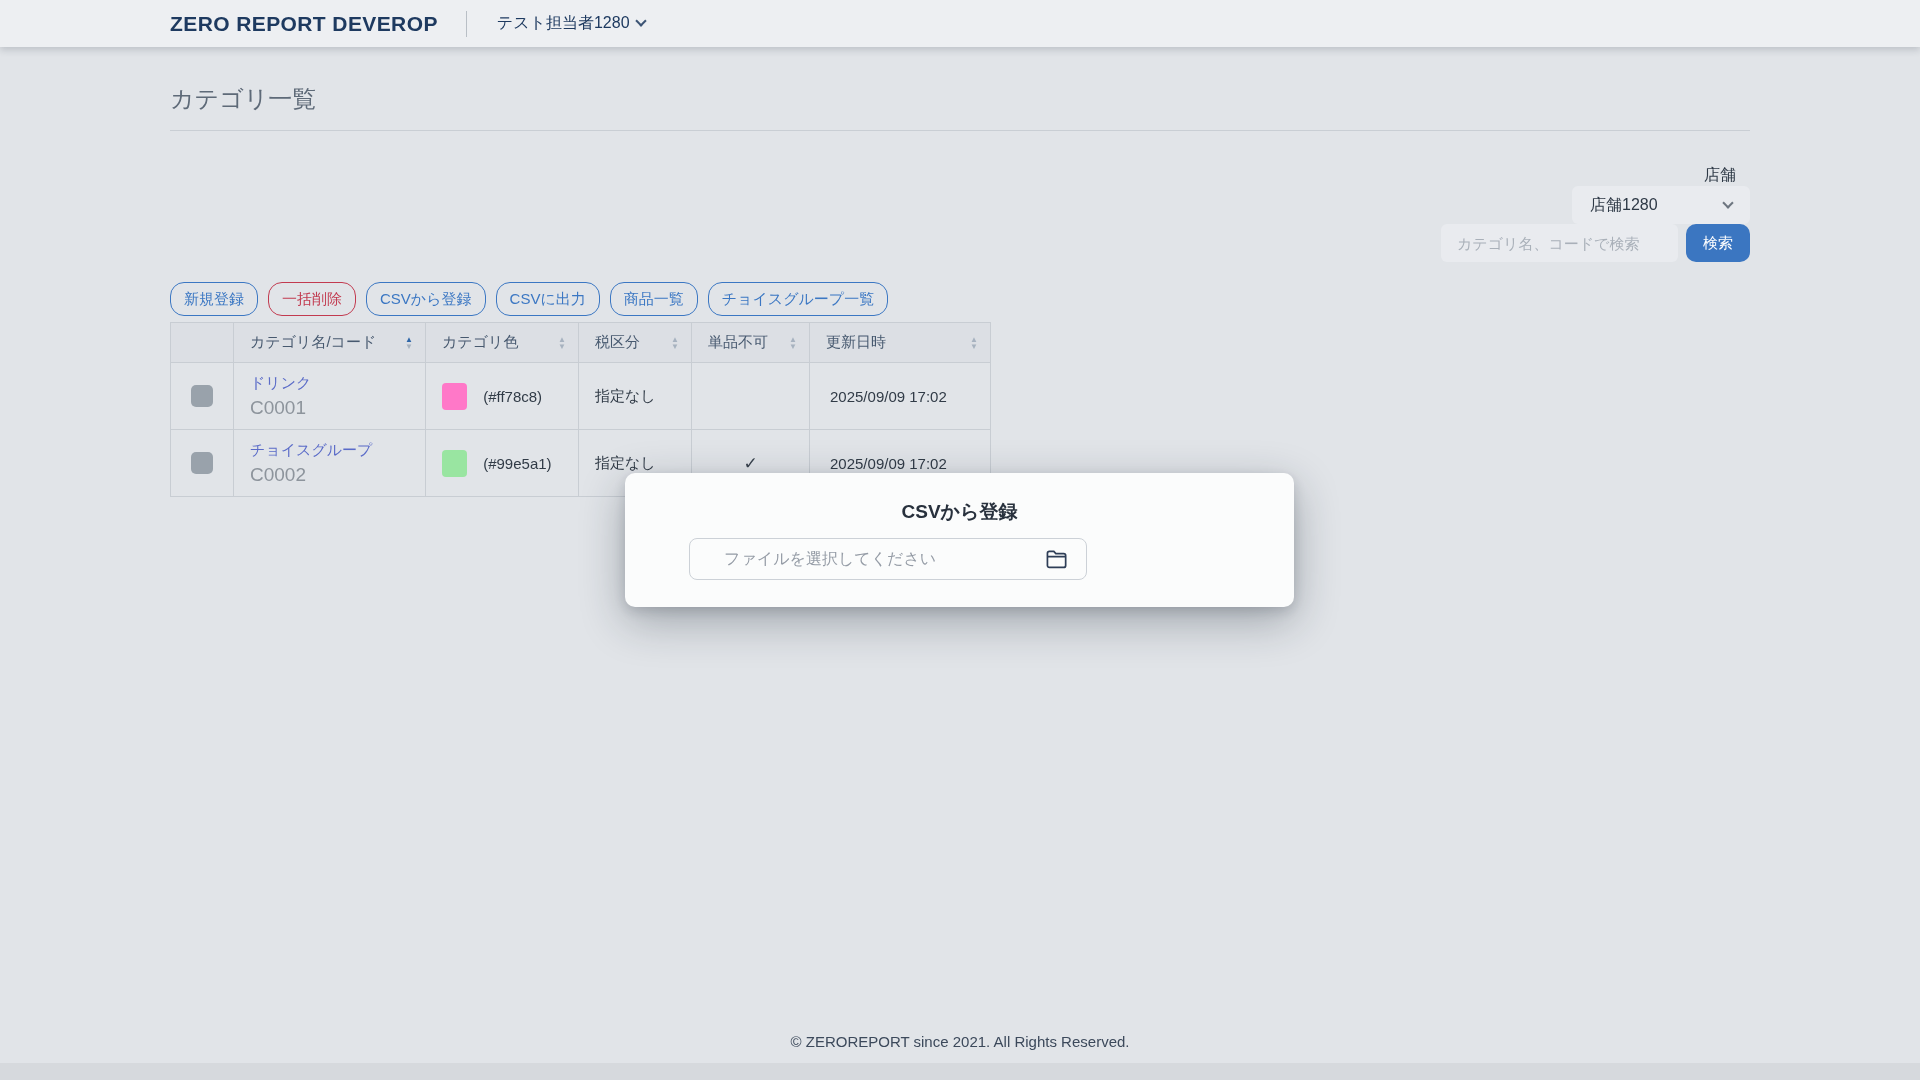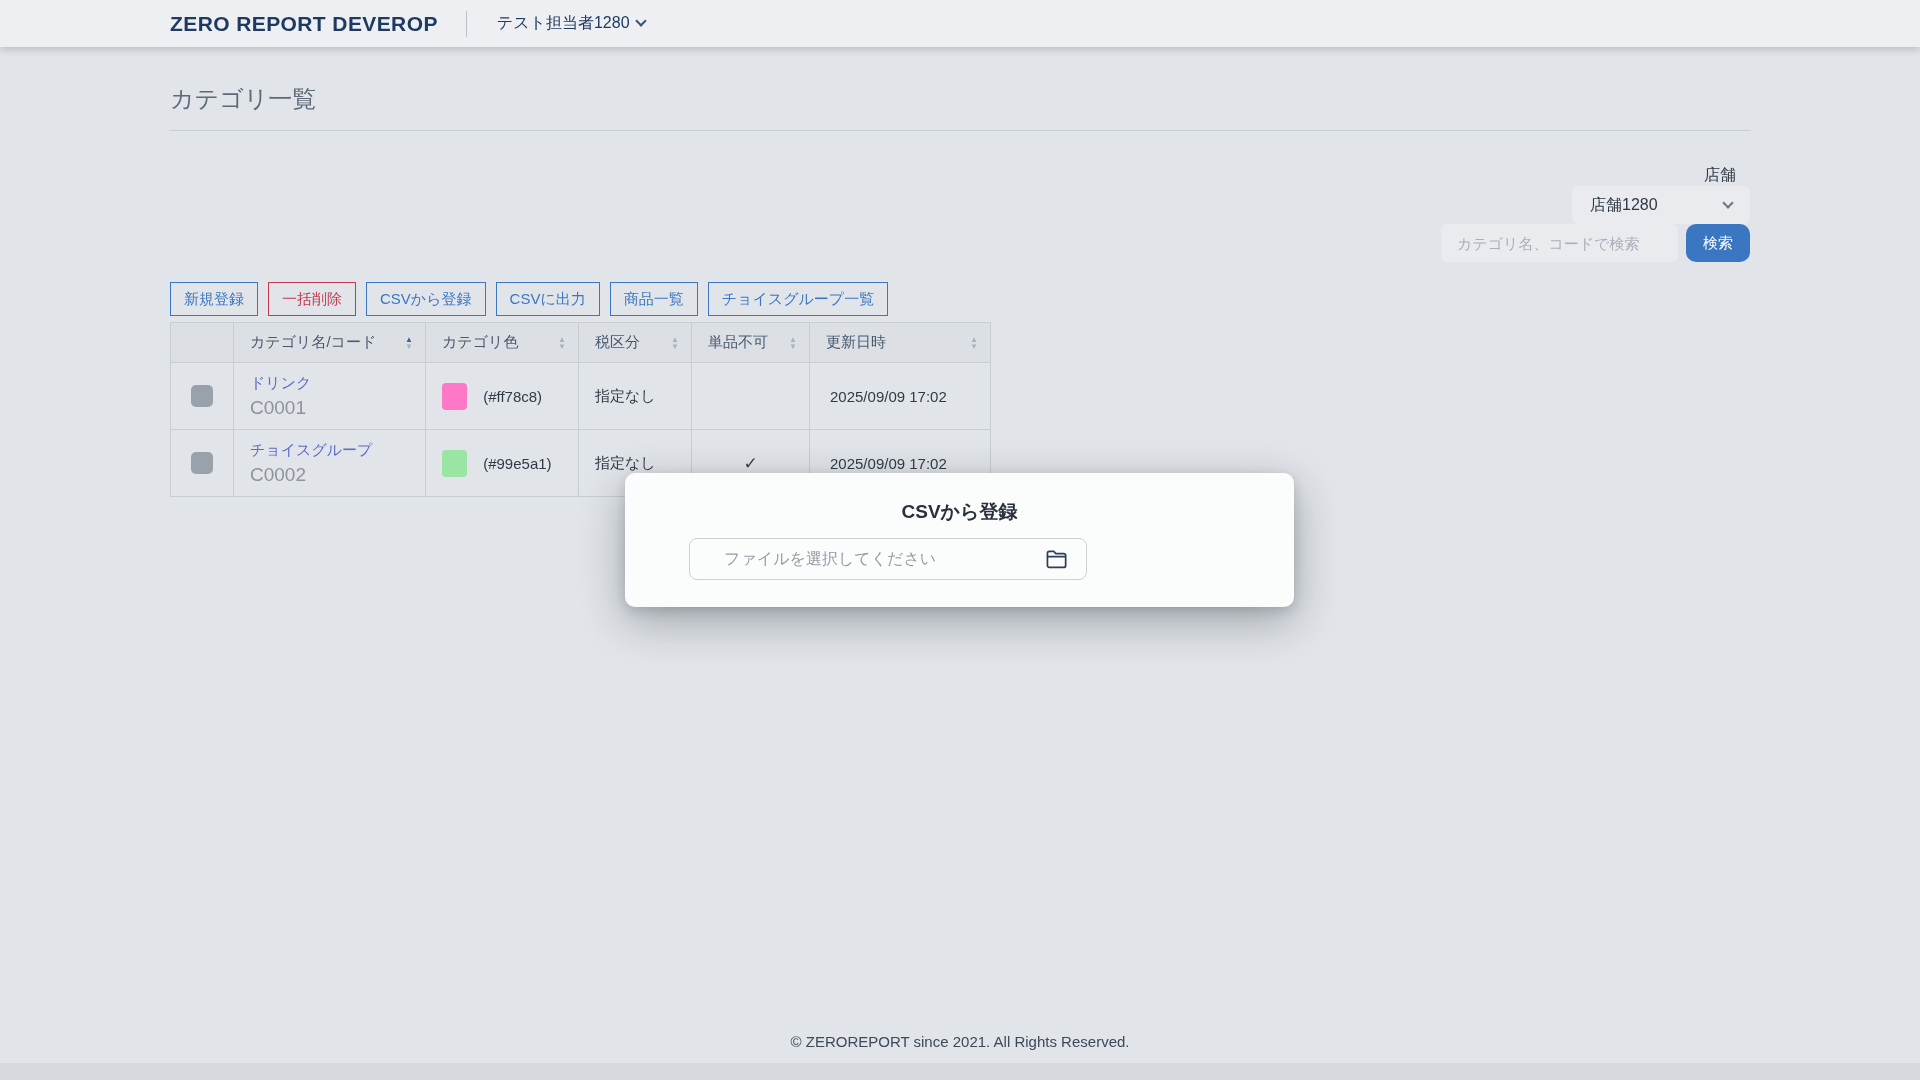--- a/index.html
+++ b/index.html
@@ -46,21 +46,21 @@
     width:237px; height:38px; background:#e9ebef; border:none; border-radius:6px;
     padding:0 16px; font-size:15px; color:#333c48; outline:none;
   }
   .search-input::placeholder { color:#a9b0b9; }
   .search-btn {
     width:64px; height:38px; background:#3b76c1; color:#fff; border:none; border-radius:10px;
     font-size:15px; cursor:pointer;
   }
 
   .actions { display:flex; gap:10px; margin-top:20px; }
-  .abtn { height:34px; padding:0 13px; border-radius:0; background:transparent; font-size:15px; cursor:pointer; border:1px solid; }
+  .abtn { height:34px; padding:0 13px; border-radius:14px; background:transparent; font-size:15px; cursor:pointer; border:1px solid; }
   .abtn.blue { color:#3b77c3; border-color:#3b77c3; }
   .abtn.red  { color:#c23b50; border-color:#c23b50; }
 
   
   .cat-table { border-collapse:collapse; margin-top:6px; table-layout:fixed; width:820px; }
   .cat-table th, .cat-table td { border:1px solid #c8cdd3; }
   .cat-table thead th {
     height:40px; background:#dcdfe4; font-size:15px; color:#47596f; font-weight:400;
     text-align:left; padding:0 12px 0 16px;
   }

